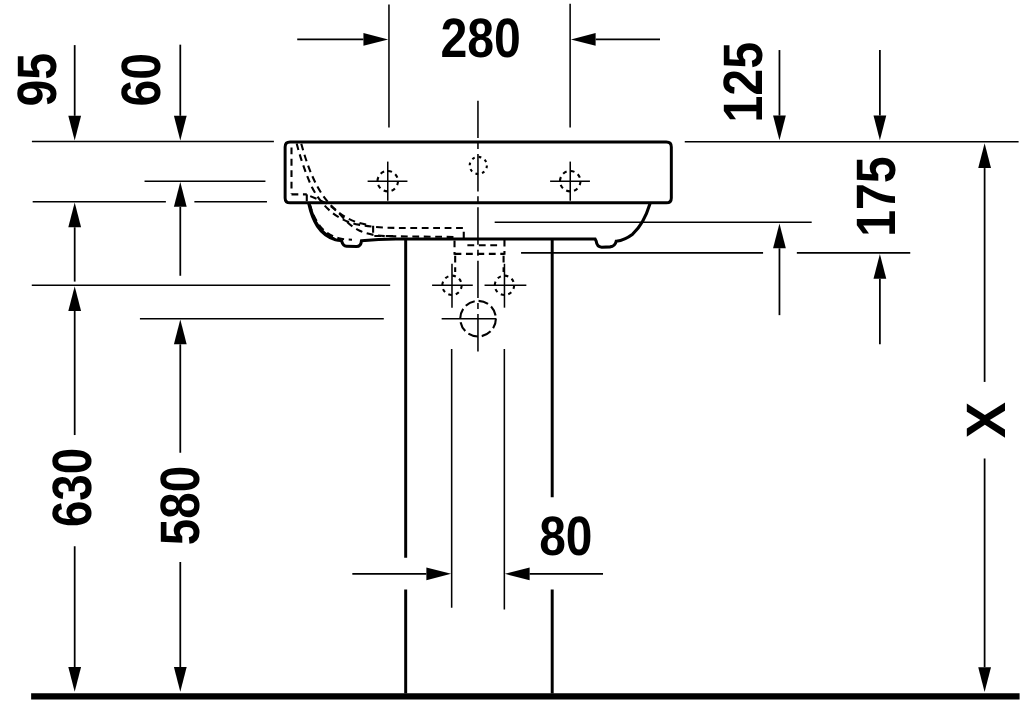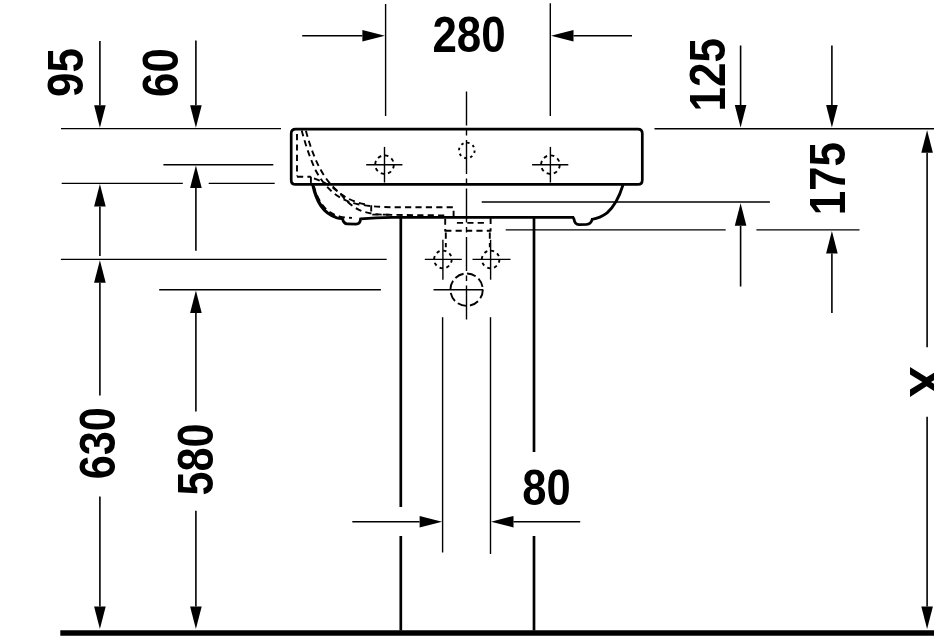--- a/index.html
+++ b/index.html
@@ -9,21 +9,20 @@
     width: 934px;
     height: 642px;
     overflow: hidden;
     font-family: "Liberation Sans", sans-serif;
   }
   #drawing-stage {
     position: relative;
     width: 748px;
     height: 642px;
     background: #ffffff;
-    padding-left: 32px;
   }
   svg { display: block; }
   text {
     font-family: "Liberation Sans", "DejaVu Sans", sans-serif;
     font-weight: bold;
   }
 </style>
 </head>
 <body>
 

